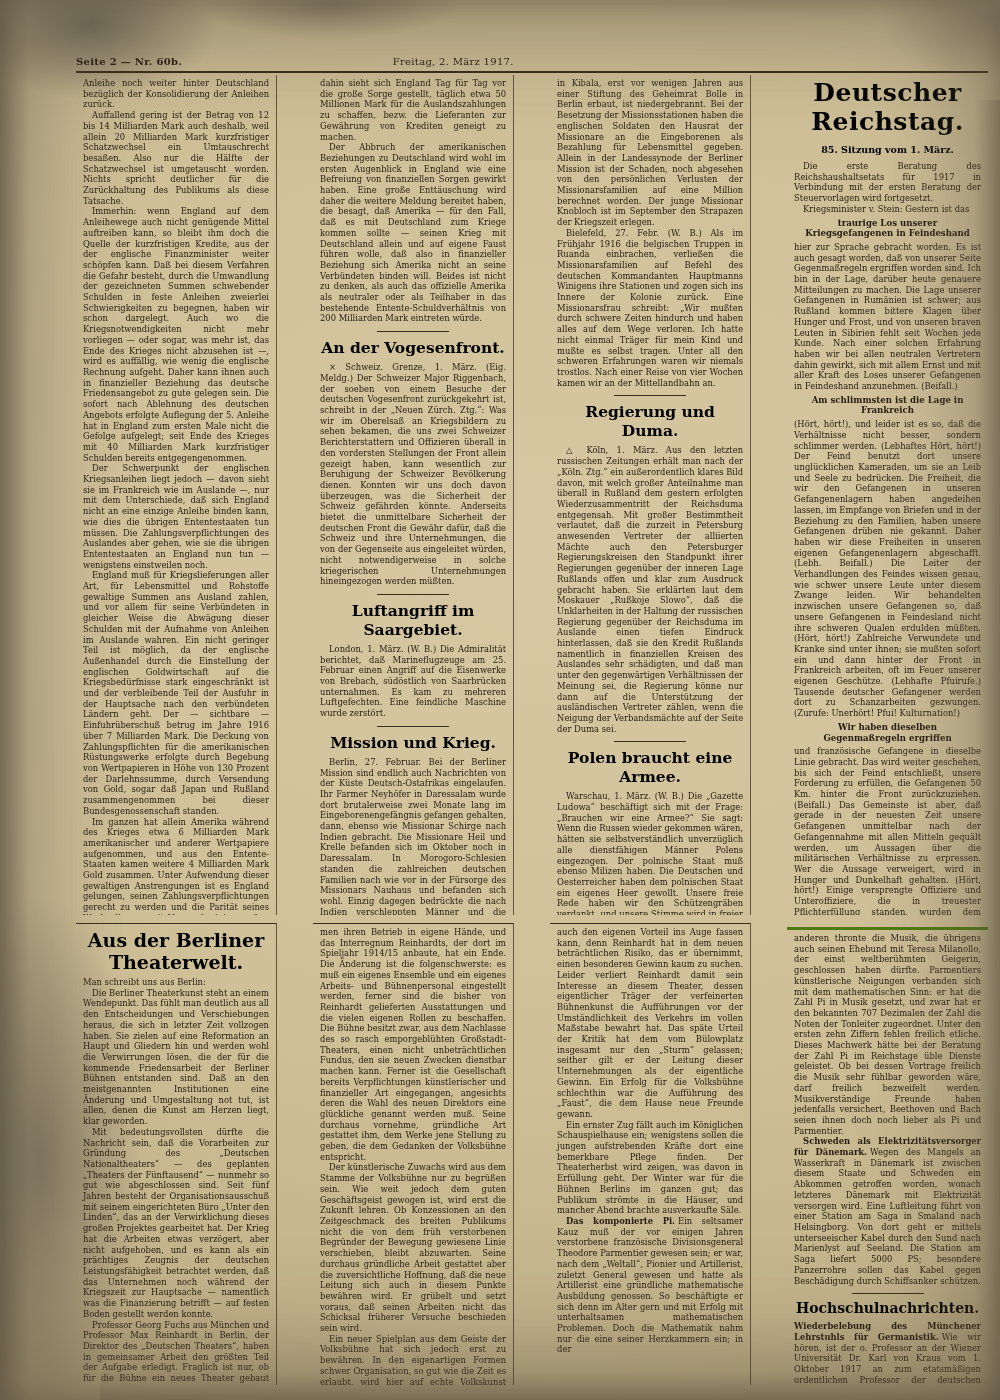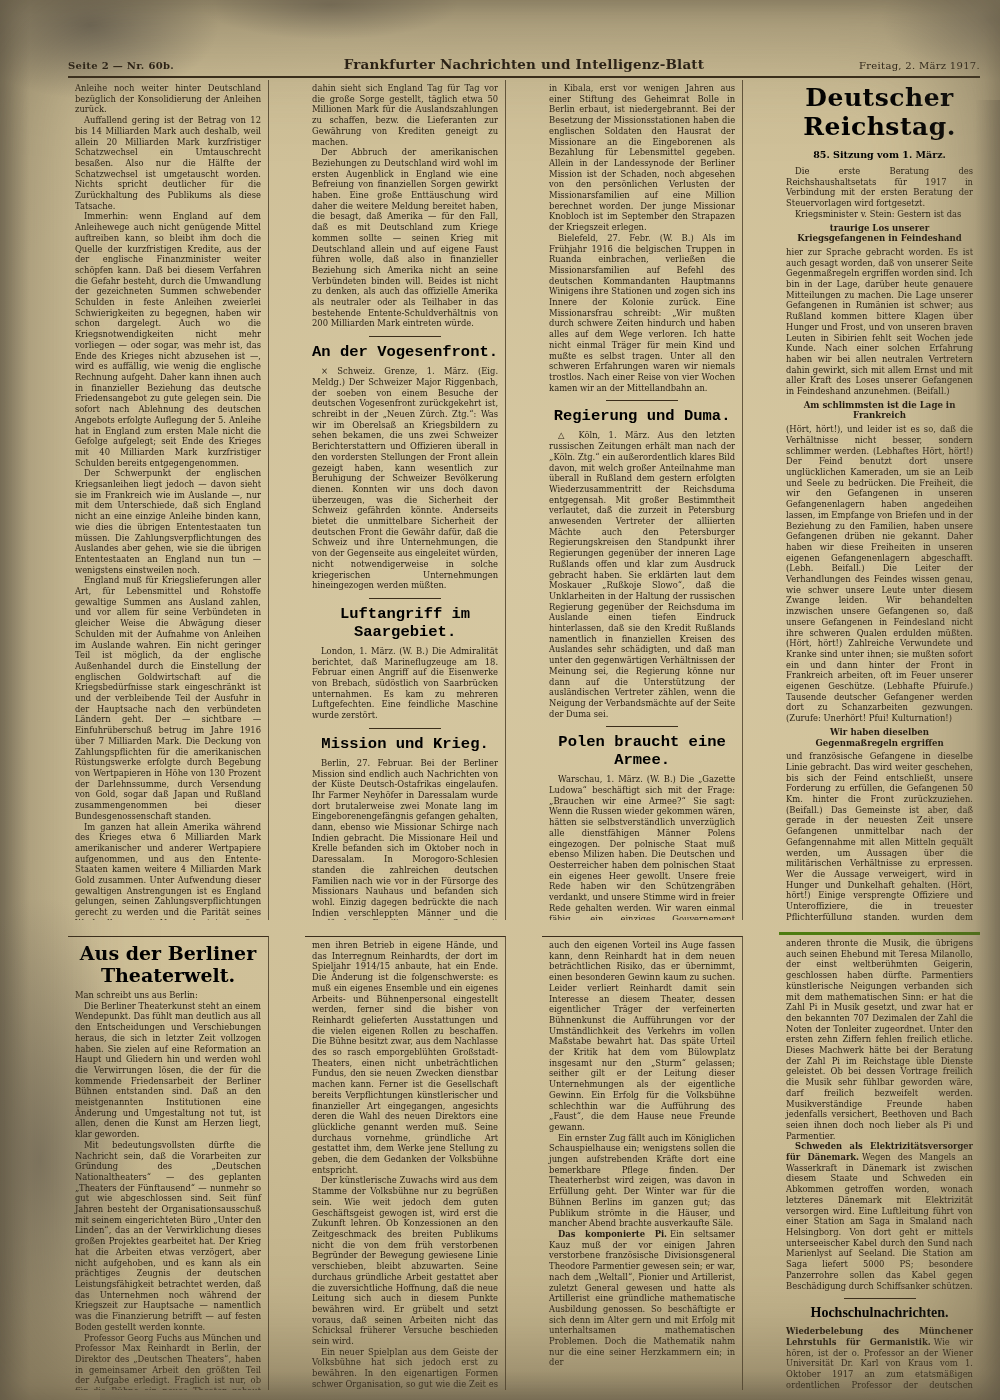--- a/index.html
+++ b/index.html
@@ -19,65 +19,64 @@
   }
   .smudge { position:absolute; pointer-events:none; }
   .sm-tl { left:-40px; top:-50px; width:260px; height:150px; background:radial-gradient(ellipse, rgba(92,86,76,0.75), rgba(92,86,76,0) 70%); }
   .sm-top { left:200px; top:-30px; width:260px; height:70px; background:radial-gradient(ellipse, rgba(100,92,80,0.55), rgba(100,92,80,0) 70%); }
   .sm-left { left:-30px; top:0; width:60px; height:1400px; background:linear-gradient(90deg, rgba(80,74,64,0.8), rgba(80,74,64,0)); }
   .sm-bl { left:-60px; top:900px; width:200px; height:520px; background:radial-gradient(ellipse, rgba(95,88,76,0.6), rgba(95,88,76,0) 72%); }
   .sm-tr { left:880px; top:-40px; width:220px; height:120px; background:radial-gradient(ellipse, rgba(110,102,88,0.5), rgba(110,102,88,0) 70%); }
   .sm-r { left:975px; top:100px; width:40px; height:1300px; background:linear-gradient(270deg, rgba(90,82,70,0.5), rgba(90,82,70,0)); }
   .sm-b { left:100px; top:1370px; width:900px; height:50px; background:linear-gradient(0deg, rgba(95,88,74,0.45), rgba(95,88,74,0)); }
 
-  .content { position:absolute; left:68px; top:56px; width:912px; color:#241b10; }
+  .content { position:absolute; left:76px; top:56px; width:912px; color:#241b10; }
 
   .masthead { display:flex; align-items:baseline; border-bottom:2px solid #362a18; padding-bottom:4px; }
   .mh-left  { width:24%; font-size:10px; font-weight:bold; letter-spacing:0.3px; }
   .mh-center{ width:52%; text-align:center; font-size:13.5px; font-weight:bold; letter-spacing:0.2px; }
   .mh-right { width:24%; text-align:right; font-size:10px; font-weight:normal; letter-spacing:0.3px; }
 
   .row { display:flex; overflow:hidden;gap:36px; }
   .row1 { height:840px; margin-top:2px; }
   .row2 { height:468px; margin-top:2px; }
   .col { width:25%; box-sizing:border-box; padding:3px 7px 0 7px; border-right:1px solid rgba(62,48,28,0.75); overflow:hidden; }
   .col:last-child { border-right:none; }
-  .row2 .bt { border-top:1.5px solid #3a2d1b; margin-top:14px; }
+  .row2 .bt { border-top:1.5px solid #3a2d1b; margin-top:6px; }
   .row2 .bt-heavy { border-top:3px solid #4d7c0f; margin-top:10px; }
 
   p { margin:0; font-size:8.4px; line-height:10.7px; text-align:justify; text-indent:9px; color:#251c10; }
   p.ni { text-indent:0; }
   .sep { width:72px; border-top:1px solid #3a2d1b; margin:7px auto 6px auto; }
 
   h1,h2,h3,h4 { color:#000000; font-weight:bold; }
   h1.reich   { font-size:25px; text-align:center; margin:0 0 8px 0; letter-spacing:0.5px; }
   h4.session { font-size:9.5px; text-align:center; margin:0 0 6px 0; }
-  h3.art     { font-size:15.5px; text-align:center; margin:3px 0 5px 0;font-family:Liberation Mono, monospace; }
+  h3.art     { font-size:15.5px; text-align:center; margin:3px 0 5px 0; }
   h2.theater { font-size:19px; text-align:center; margin:2px 0 4px 0; }
-  h3.small   { font-size:14px; text-align:center; margin:3px 0 5px 0;font-family:Liberation Serif, serif; }
+  h3.small   { font-size:14px; text-align:center; margin:3px 0 5px 0; }
   p.subhead  { font-size:8.6px; font-weight:bold; text-align:center; text-indent:0; margin:3px 4px; }
   .lb { font-weight:bold; margin-right:3px; }
 </style>
 </head>
 <body>
 
 <div class="paper"></div>
 <div class="smudge sm-tl"></div>
 <div class="smudge sm-top"></div>
 <div class="smudge sm-left"></div>
 <div class="smudge sm-bl"></div>
 <div class="smudge sm-tr"></div>
 <div class="smudge sm-r"></div>
 <div class="smudge sm-b"></div>
 
 <div class="content">
 
   <div class="masthead">
     <span class="mh-left">Seite 2 — Nr. 60b.</span>
-    <span class="mh-center">Frankfurter Nachrichten und Intelligenz-Blatt</span>
     <span class="mh-right">Freitag, 2. März 1917.</span>
   </div>
 
   <div class="row row1">
 
     <div class="col">
       <p class="ni">Anleihe noch weiter hinter Deutschland bezüglich der Konsolidierung der Anleihen zurück.</p>
       <p>Auffallend gering ist der Betrag von 12 bis 14 Milliarden Mark auch deshalb, weil allein 20 Milliarden Mark kurzfristiger Schatzwechsel ein Umtauschrecht besaßen. Also nur die Hälfte der Schatzwechsel ist umgetauscht worden. Nichts spricht deutlicher für die Zurückhaltung des Publikums als diese Tatsache.</p>
       <p>Immerhin: wenn England auf dem Anleihewege auch nicht genügende Mittel auftreiben kann, so bleibt ihm doch die Quelle der kurzfristigen Kredite, aus der der englische Finanzminister weiter schöpfen kann. Daß bei diesem Verfahren die Gefahr besteht, durch die Umwandlung der gezeichneten Summen schwebender Schulden in feste Anleihen zweierlei Schwierigkeiten zu begegnen, haben wir schon dargelegt. Auch wo die Kriegsnotwendigkeiten nicht mehr vorliegen — oder sogar, was mehr ist, das Ende des Krieges nicht abzusehen ist —, wird es auffällig, wie wenig die englische Rechnung aufgeht. Daher kann ihnen auch in finanzieller Beziehung das deutsche Friedensangebot zu gute gelegen sein. Die sofort nach Ablehnung des deutschen Angebots erfolgte Auflegung der 5. Anleihe hat in England zum ersten Male nicht die Gefolge aufgelegt; seit Ende des Krieges mit 40 Milliarden Mark kurzfristiger Schulden bereits entgegengenommen.</p>
       <p>Der Schwerpunkt der englischen Kriegsanleihen liegt jedoch — davon sieht sie im Frankreich wie im Auslande —, nur mit dem Unterschiede, daß sich England nicht an eine einzige Anleihe binden kann, wie dies die übrigen Ententestaaten tun müssen. Die Zahlungsverpflichtungen des Auslandes aber gehen, wie sie die übrigen Ententestaaten an England nun tun — wenigstens einstweilen noch.</p>
@@ -87,21 +86,21 @@
     </div>
 
     <div class="col">
       <p class="ni">dahin sieht sich England Tag für Tag vor die große Sorge gestellt, täglich etwa 50 Millionen Mark für die Auslandszahlungen zu schaffen, bezw. die Lieferanten zur Gewährung von Krediten geneigt zu machen.</p>
       <p>Der Abbruch der amerikanischen Beziehungen zu Deutschland wird wohl im ersten Augenblick in England wie eine Befreiung von finanziellen Sorgen gewirkt haben. Eine große Enttäuschung wird daher die weitere Meldung bereitet haben, die besagt, daß Amerika — für den Fall, daß es mit Deutschland zum Kriege kommen sollte — seinen Krieg mit Deutschland allein und auf eigene Faust führen wolle, daß also in finanzieller Beziehung sich Amerika nicht an seine Verbündeten binden will. Beides ist nicht zu denken, als auch das offizielle Amerika als neutraler oder als Teilhaber in das bestehende Entente-Schuldverhältnis von 200 Milliarden Mark eintreten würde.</p>
       <div class="sep"></div>
       <h3 class="art">An der Vogesenfront.</h3>
       <p>× Schweiz. Grenze, 1. März. (Eig. Meldg.) Der Schweizer Major Riggenbach, der soeben von einem Besuche der deutschen Vogesenfront zurückgekehrt ist, schreibt in der „Neuen Zürch. Ztg.“: Was wir im Oberelsaß an Kriegsbildern zu sehen bekamen, die uns zwei Schweizer Berichterstattern und Offizieren überall in den vordersten Stellungen der Front allein gezeigt haben, kann wesentlich zur Beruhigung der Schweizer Bevölkerung dienen. Konnten wir uns doch davon überzeugen, was die Sicherheit der Schweiz gefährden könnte. Anderseits bietet die unmittelbare Sicherheit der deutschen Front die Gewähr dafür, daß die Schweiz und ihre Unternehmungen, die von der Gegenseite aus eingeleitet würden, nicht notwendigerweise in solche kriegerischen Unternehmungen hineingezogen werden müßten.</p>
       <div class="sep"></div>
       <h3 class="art">Luftangriff im Saargebiet.</h3>
-      <p>London, 1. März. (W. B.) Die Admiralität berichtet, daß Marineflugzeuge am 18. Februar einen Angriff auf die Eisenwerke von Brebach, südöstlich von Saarbrücken unternahmen. Es kam zu mehreren Luftgefechten. Eine feindliche Maschine wurde zerstört.</p>
+      <p>London, 1. März. (W. B.) Die Admiralität berichtet, daß Marineflugzeuge am 25. Februar einen Angriff auf die Eisenwerke von Brebach, südöstlich von Saarbrücken unternahmen. Es kam zu mehreren Luftgefechten. Eine feindliche Maschine wurde zerstört.</p>
       <div class="sep"></div>
       <h3 class="art">Mission und Krieg.</h3>
       <p>Berlin, 27. Februar. Bei der Berliner Mission sind endlich auch Nachrichten von der Küste Deutsch-Ostafrikas eingelaufen. Ihr Farmer Neyhöfer in Daressalam wurde dort brutalerweise zwei Monate lang im Eingeborenengefängnis gefangen gehalten, dann, ebenso wie Missionar Schirge nach Indien gebracht. Die Missionare Heil und Krelle befanden sich im Oktober noch in Daressalam. In Morogoro-Schlesien standen die zahlreichen deutschen Familien nach wie vor in der Fürsorge des Missionars Nauhaus und befanden sich wohl. Einzig dagegen bedrückte die nach Indien verschleppten Männer und die geplünderten Familien noch die Sorge; mit den Plantagen-Gefangenen waren die Frauen nach Mombasa gebracht worden. Ein Missionar arbeitete unbehelligt auf seiner mit 1000 eingeborenen Christen besetzten, abseits von Kisserawe gelegenen Station Maneromango weiter. Er hatte dort im Oktober 1916 den Taufunterricht der Heiden begonnen und wollte etwa 150 taufen, als die Station eingezogen und die Missionare in den Taufunterricht hineingenommen wurden. Das große, schöne Lehrerseminar der Berliner Mission</p>
     </div>
 
     <div class="col">
       <p class="ni">in Kibala, erst vor wenigen Jahren aus einer Stiftung des Geheimrat Bolle in Berlin erbaut, ist niedergebrannt. Bei der Besetzung der Missionsstationen haben die englischen Soldaten den Hausrat der Missionare an die Eingeborenen als Bezahlung für Lebensmittel gegeben. Allein in der Landessynode der Berliner Mission ist der Schaden, noch abgesehen von den persönlichen Verlusten der Missionarsfamilien auf eine Million berechnet worden. Der junge Missionar Knobloch ist im September den Strapazen der Kriegszeit erlegen.</p>
       <p>Bielefeld, 27. Febr. (W. B.) Als im Frühjahr 1916 die belgischen Truppen in Ruanda einbrachen, verließen die Missionarsfamilien auf Befehl des deutschen Kommandanten Hauptmanns Winigens ihre Stationen und zogen sich ins Innere der Kolonie zurück. Eine Missionarsfrau schreibt: „Wir mußten durch schwere Zeiten hindurch und haben alles auf dem Wege verloren. Ich hatte nicht einmal Träger für mein Kind und mußte es selbst tragen. Unter all den schweren Erfahrungen waren wir niemals trostlos. Nach einer Reise von vier Wochen kamen wir an der Mittellandbahn an.</p>
       <div class="sep"></div>
       <h3 class="art">Regierung und Duma.</h3>

